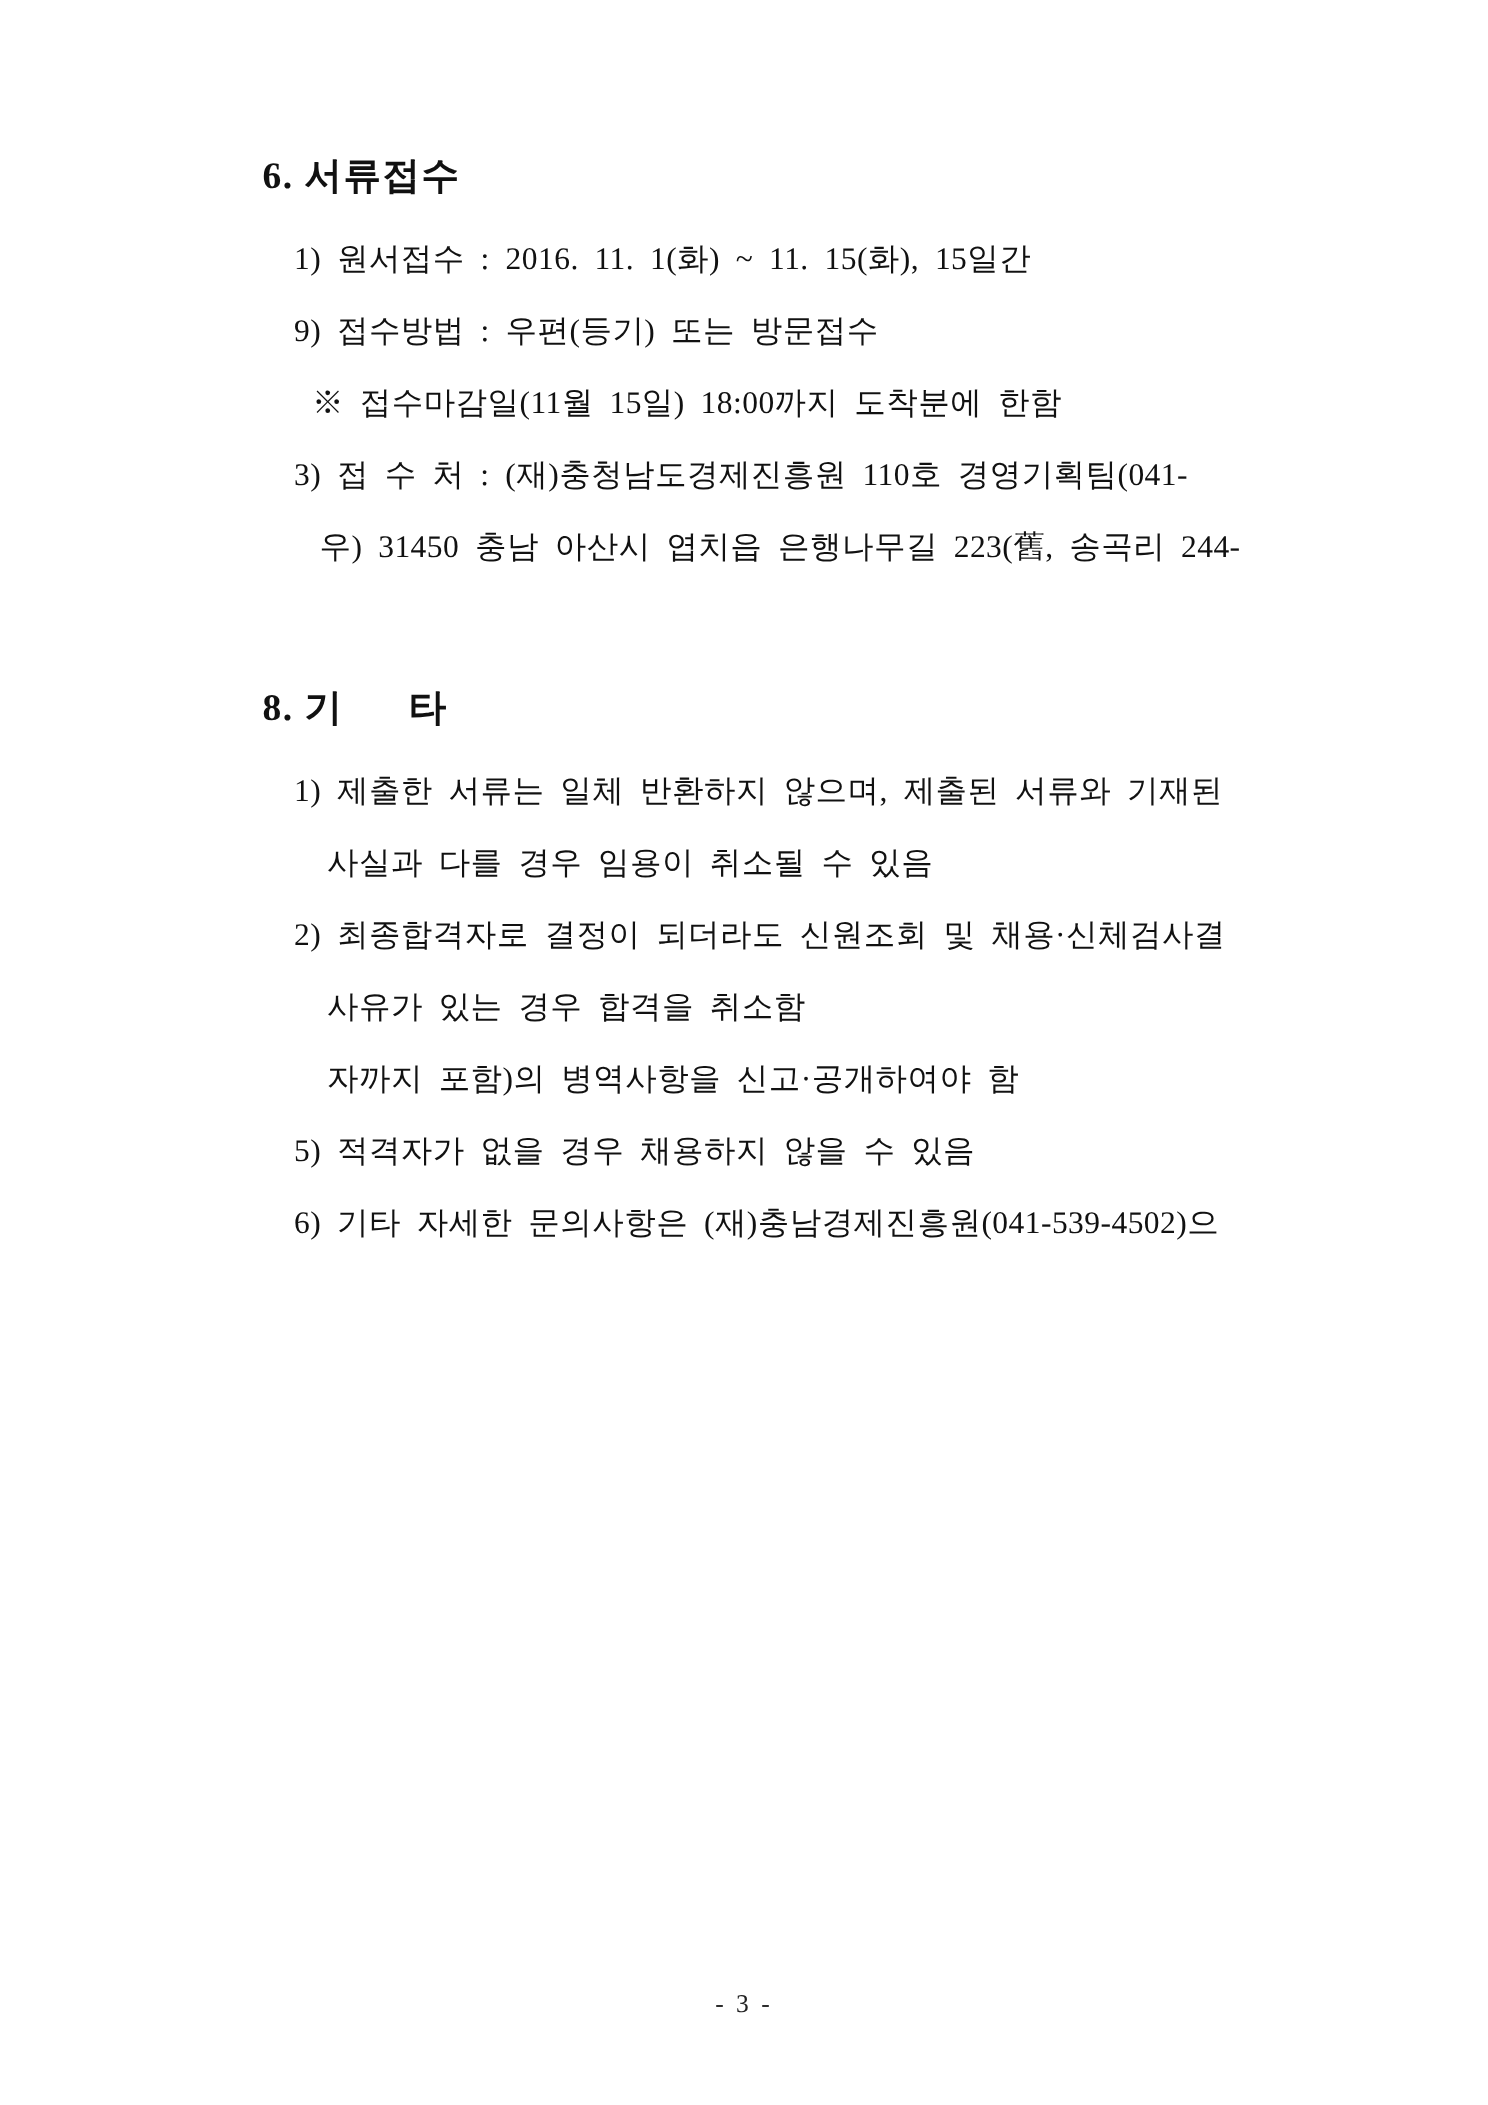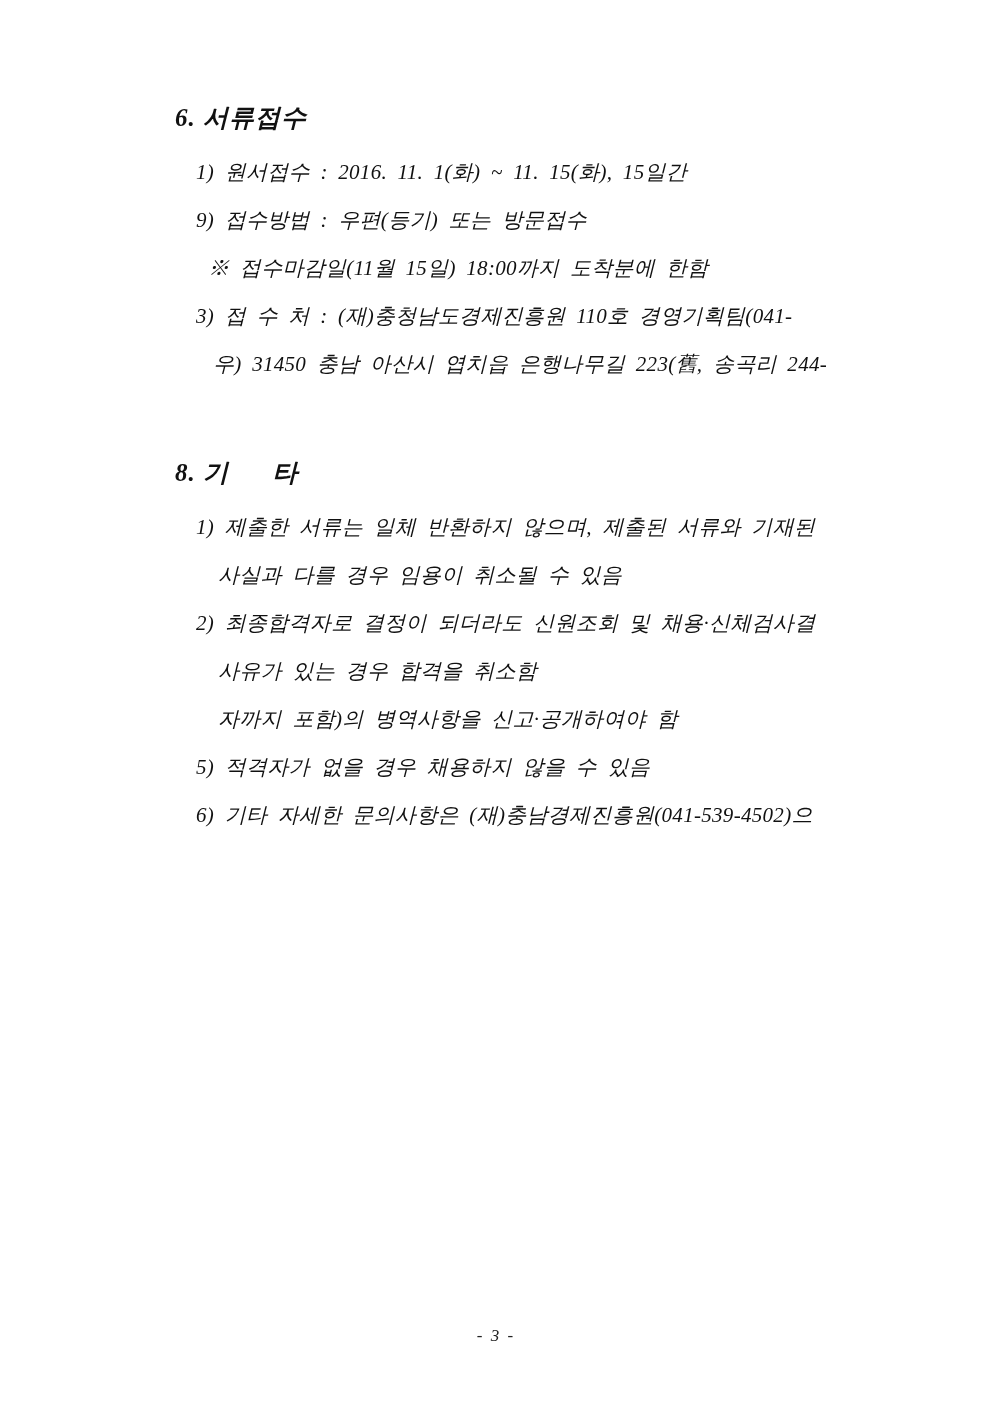--- a/index.html
+++ b/index.html
@@ -9,21 +9,20 @@
   }
   .page {
     position: relative;
     width: 842px;
     height: 1403px;
     margin: 0 auto;
     background: #ffffff;
     color: #111111;
     font-family: "Liberation Serif", "DejaVu Serif", serif;
     overflow: hidden;
-    font-style: italic;
   }
   .content {
     padding: 100px 88px 0 100px;
   }
   .section {
     margin: 0;
   }
   .section + .section.gap-lg { margin-top: 64px; }
   .section + .section.gap-md { margin-top: 67px; }
   .section-heading {

